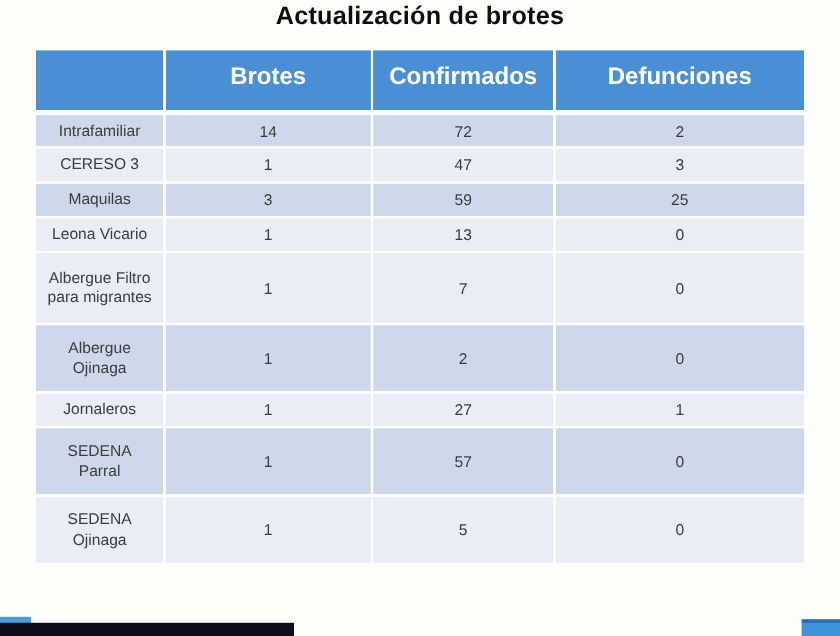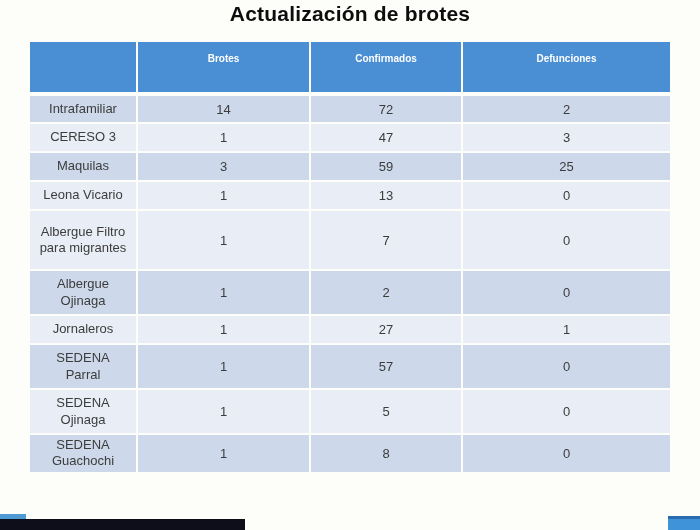--- a/index.html
+++ b/index.html
@@ -42,31 +42,31 @@
   th,td{
     border-right:2px solid var(--page-bg);
     border-bottom:2px solid var(--page-bg);
     text-align:center;vertical-align:middle;
     overflow:hidden;
   }
   th:last-child,td:last-child{border-right:none;}
   thead th{
     background:var(--header-bg);
     color:var(--header-text);
-    font-size:10px;font-weight:bold;
+    font-size:20px;font-weight:bold;
     height:52px;vertical-align:top;padding-top:11px;
     border-bottom:4px solid var(--page-bg);
     border-right:2px solid rgba(255,255,255,.55);
   }
   thead th:last-child{border-right:none;}
   tbody tr.dark td{background:var(--row-dark);}
   tbody tr.light td{background:var(--row-light);}
   tbody td.lbl{padding:2px 9px;line-height:1.25;}
   tr.h1{height:29px;margin-top:10px;}
-  tr.h2{height:45px;}
+  tr.h2{height:57px;}
   tr.h3{height:60px;}
   tr.h4{height:38px;}
   .black-bar{
     position:absolute;left:0;bottom:0;width:245px;height:11px;
     background:var(--black-bar);
   }
   .chip-left{
     position:absolute;left:0;bottom:8px;width:26px;height:8px;
     background:var(--chip-blue);
   }
@@ -145,26 +145,20 @@
         <td>1</td>
         <td>57</td>
         <td>0</td>
       </tr>
       <tr class="light h2">
         <td class="lbl">SEDENA Ojinaga</td>
         <td>1</td>
         <td>5</td>
         <td>0</td>
       </tr>
-      <tr class="dark h4">
-        <td class="lbl">SEDENA Guachochi</td>
-        <td>1</td>
-        <td>8</td>
-        <td>0</td>
-      </tr>
     </tbody>
   </table>
 
   <div class="chip-left"></div>
   <div class="black-bar"></div>
   <div class="corner-right"></div>
 
 </div>
 
 </body></html>

